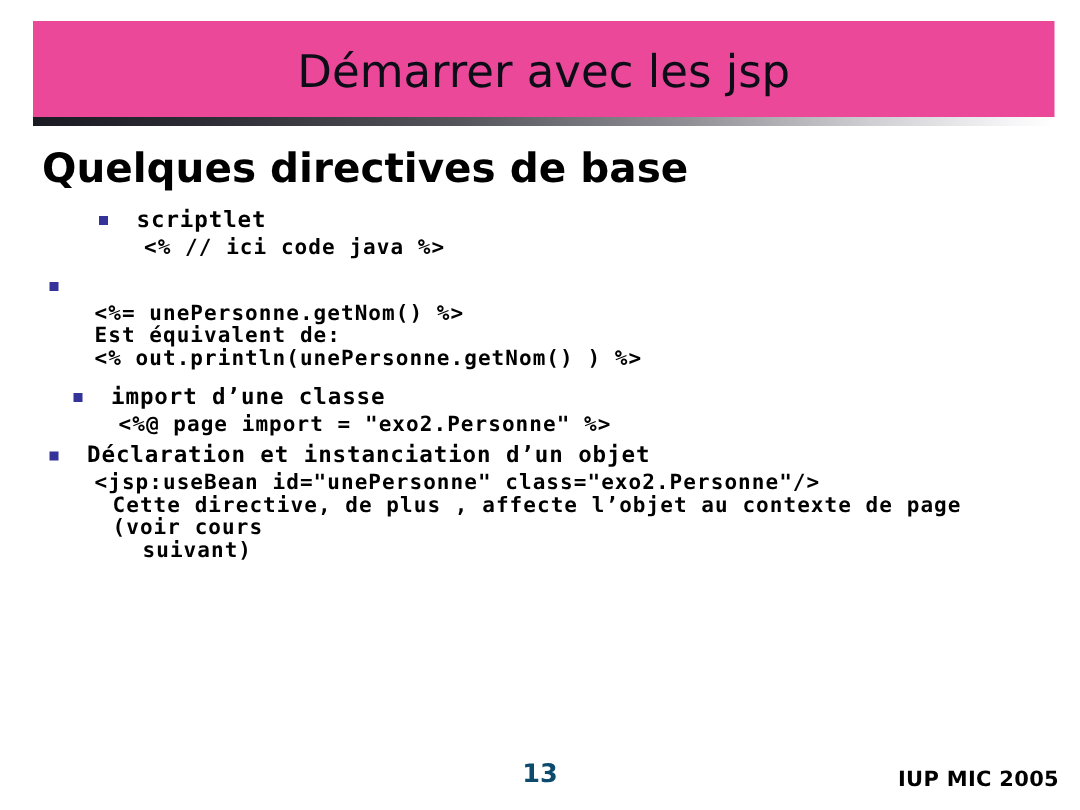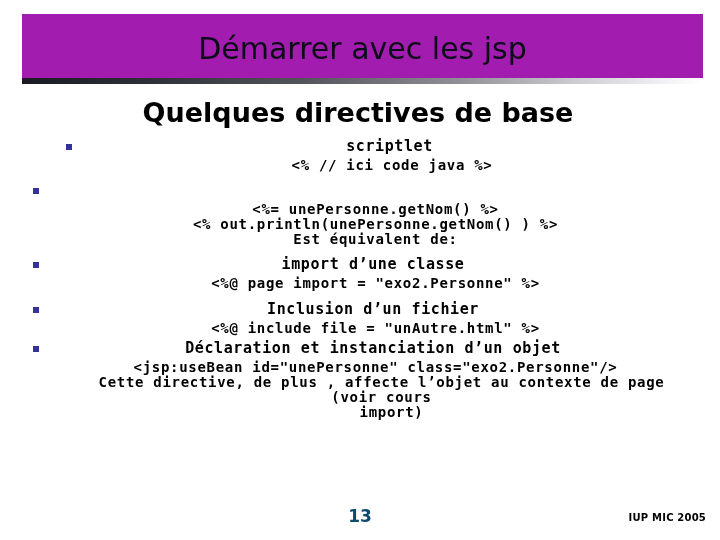--- a/index.html
+++ b/index.html
@@ -16,21 +16,21 @@
     -webkit-font-smoothing: none;
   }
 
   
   #title-banner {
     position: absolute;
     left: 22px;
     top: 14px;
     width: 681px;
     height: 64px;
-    background: #a21caf;
+    background: #ec4899;
   }
   #slide-title {
     position: absolute;
     left: 0;
     right: 0;
     top: 18px;
     text-align: center;
     font-family: "DejaVu Sans", sans-serif;
     font-size: 30px;
     font-weight: 400;
@@ -47,21 +47,20 @@
     height: 6px;
     background: linear-gradient(to right, #1a1a22 0%, #2e2e36 18%, #55555c 42%, #8f8f95 64%, #cfcfd3 82%, #f6f6f8 96%, #ffffff 100%);
   }
 
   
   #content {
     position: absolute;
     left: 0;
     top: 96px;
     width: 688px;
-    text-align: center;
   }
   #section-heading {
     margin: 0 0 6px 28px;
     font-family: "DejaVu Sans", sans-serif;
     font-size: 27px;
     font-weight: 700;
     color: #000000;
     line-height: 34px;
     white-space: nowrap;
   }
@@ -121,42 +120,42 @@
     text-indent: 0;
   }
   .code-line.wrap > span.hang {
     display: block;
     padding-left: 20px;
   }
 
   
   #block-scriptlet    { margin-top: 2px; padding-left: 33px; }
   #block-expression   { margin-top: 7px; }
-  #block-import       { margin-top: 7px; }
+  #block-import       { margin-top: 7px; padding-left: 16px; }
   #block-inclusion    { margin-top: 8px; }
   #block-declaration  { margin-top: 0; }
 
   
   #page-number {
     position: absolute;
     left: 0;
     right: 0;
     top: 506px;
     text-align: center;
     font-family: "DejaVu Sans", sans-serif;
     font-size: 17px;
     font-weight: 700;
     color: #0c4a6e;
   }
   #footer-credit {
     position: absolute;
     right: 14px;
     top: 512px;
     font-family: "DejaVu Sans", sans-serif;
-    font-size: 10px;
+    font-size: 14px;
     font-weight: 700;
     color: #000000;
     letter-spacing: 0.2px;
     white-space: nowrap;
   }
 </style>
 </head>
 <body>
 
 <div id="title-banner">
@@ -179,53 +178,44 @@
         <li class="code-line">&lt;% // ici code java %&gt;</li>
       </ul>
     </li>
 
     <li class="block" id="block-expression">
       <div class="bullet-row">
         <span class="bullet-marker"></span>
       </div>
       <ul class="code-lines">
         <li class="code-line">&lt;%= unePersonne.getNom() %&gt;</li>
+        <li class="code-line">Est équivalent de:</li>
         <li class="code-line">&lt;% out.println(unePersonne.getNom() ) %&gt;</li>
-        <li class="code-line">Est équivalent de:</li>
       </ul>
     </li>
 
     <li class="block" id="block-import">
       <div class="bullet-row">
         <span class="bullet-marker"></span>
         <span class="bullet-label">import d’une classe</span>
       </div>
       <ul class="code-lines">
         <li class="code-line">&lt;%@ page import = "exo2.Personne" %&gt;</li>
       </ul>
     </li>
 
-    <li class="block" id="block-inclusion">
-      <div class="bullet-row">
-        <span class="bullet-marker"></span>
-        <span class="bullet-label">Inclusion d’un fichier</span>
-      </div>
-      <ul class="code-lines">
-        <li class="code-line">&lt;%@ include file = "unAutre.html" %&gt;</li>
-      </ul>
-    </li>
 
     <li class="block" id="block-declaration">
       <div class="bullet-row">
         <span class="bullet-marker"></span>
         <span class="bullet-label">Déclaration et instanciation d’un objet</span>
       </div>
       <ul class="code-lines">
         <li class="code-line">&lt;jsp:useBean id="unePersonne" class="exo2.Personne"/&gt;</li>
-        <li class="code-line wrap"><span>Cette directive, de plus , affecte l’objet au contexte de page (voir cours</span><span class="hang">import)</span></li>
+        <li class="code-line wrap"><span>Cette directive, de plus , affecte l’objet au contexte de page (voir cours</span><span class="hang">suivant)</span></li>
       </ul>
     </li>
 
   </ul>
 </div>
 
 <div id="page-number">13</div>
 <div id="footer-credit">IUP MIC 2005</div>
 
 </body></html>

